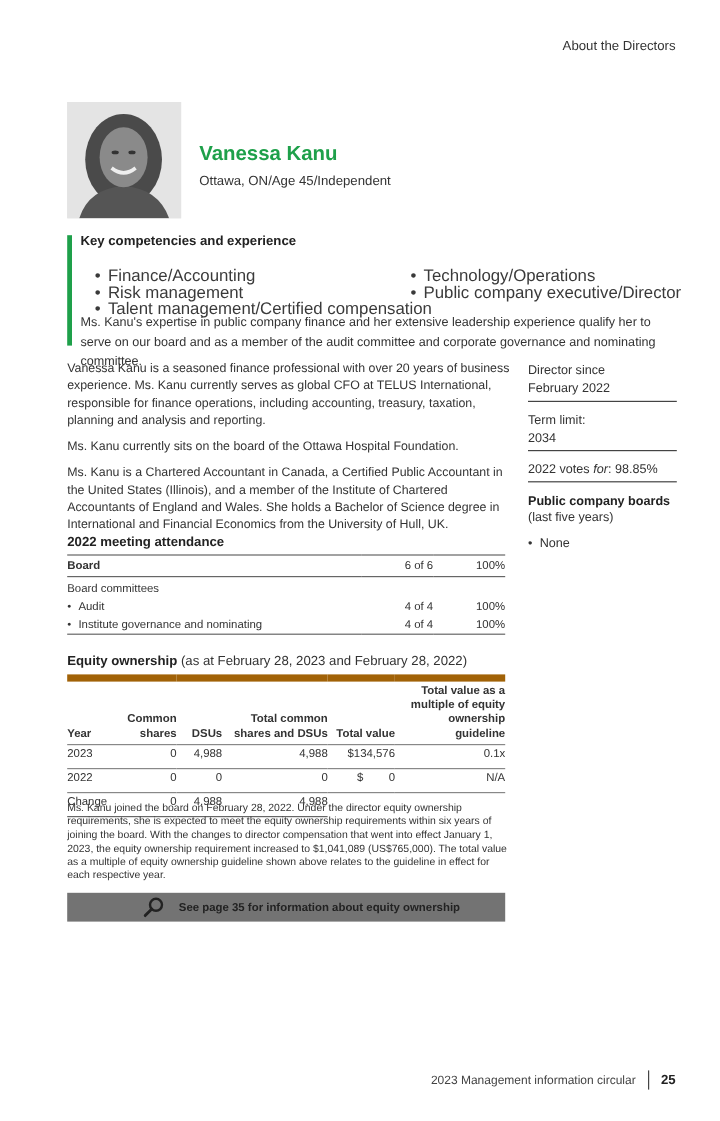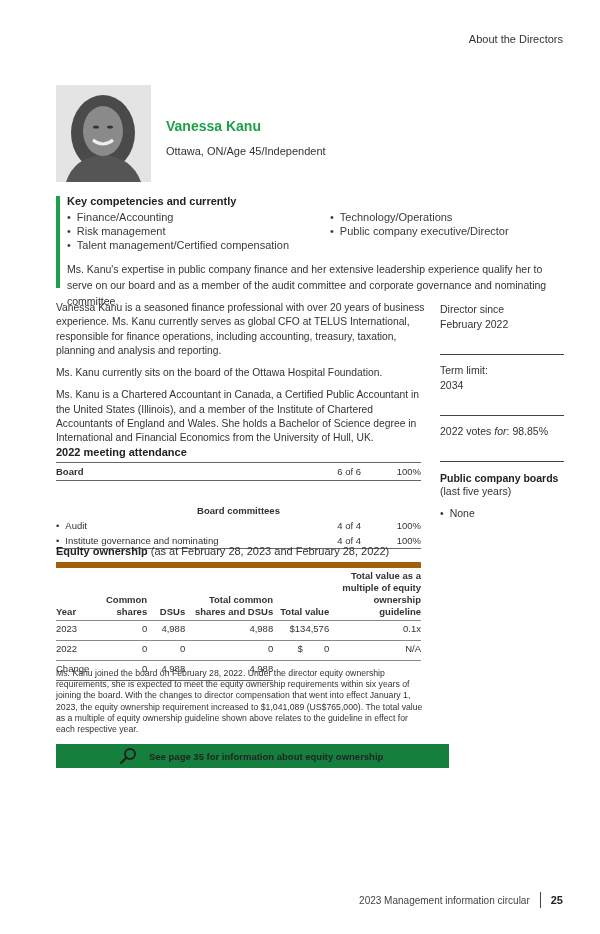--- a/index.html
+++ b/index.html
@@ -2,54 +2,54 @@
 <html><head>
 <meta charset="utf-8">
 <style>
   html, body { margin: 0; padding: 0; background: #ffffff; }
   body { width: 600px; height: 934px; position: relative; overflow: hidden;
          font-family: "Liberation Sans", sans-serif; color: #3a3a3a; }
   .abs { position: absolute; }
   .section-title { top: 33px; right: 37px; font-size: 11px; color: #333; }
   .photo { left: 56px; top: 85px; width: 95px; height: 97px; background: #e2e2e2; overflow: hidden; }
   .photo svg { display: block; }
-  .name { left: 166px; top: 118px; font-size: 14px; font-weight: bold; color: #1ea04a; }
+  .name { left: 166px; top: 118px; font-size: 17px; font-weight: bold; color: #1ea04a; }
   .subtitle { left: 166px; top: 145px; font-size: 11px; color: #333; }
   .green-bar { left: 56px; top: 196px; width: 4px; height: 92px; background: #1ea04a; }
   .kc-title { left: 67px; top: 195px; font-size: 11px; font-weight: bold; color: #222; }
-  .kc-list { left: 67px; top: 210px; font-size: 11px; line-height: 14px; margin: 0; padding: 0; list-style: none; }
+  .kc-list { left: 67px; top: 210px; font-size: 14px; line-height: 14px; margin: 12px; padding: 0; list-style: none; }
   .kc-list.col2 { left: 330px; }
   .kc-list li::before { content: "•"; margin-right: 6px; }
   .kc-para { left: 67px; top: 261px; width: 500px; font-size: 10.5px; line-height: 16px; color: #333; }
   .bio { left: 56px; top: 301px; width: 370px; font-size: 10.3px; line-height: 14.3px; color: #333; }
   .bio p { margin: 0 0 8px 0; }
   .side { left: 440px; top: 300px; width: 124px; font-size: 10.5px; color: #333; }
-  .side .blk { border-bottom: 1px solid #444; padding: 2px 0 22px 0; margin-bottom: 6px; line-height: 15px; }
+  .side .blk { border-bottom: 1px solid #444; padding: 2px 0 2px 0; margin-bottom: 6px; line-height: 15px; }
   .side .pcb-title { font-weight: bold; margin-top: 10px; color: #222; }
   .side .pcb-sub { line-height: 15px; }
   .side .pcb-item { margin-top: 8px; }
   .side .pcb-item::before { content: "•"; margin-right: 6px; }
   .att-title { left: 56px; top: 446px; font-size: 11px; font-weight: bold; color: #222; }
   .att-table { left: 56px; top: 462px; width: 365px; font-size: 9.5px; border-collapse: collapse; color: #333; }
   .att-table td { padding: 2px 0; }
   .att-table .r { text-align: right; }
   .att-table tr.board td { border-top: 1px solid #666; border-bottom: 1px solid #666; padding: 3px 0; }
-  .att-table tr.bc td { font-weight: bold; padding-top: 24px; text-align: center; }
+  .att-table tr.bc td { font-weight: normal; padding-top: 4px; }
   .att-table tr.last td { border-bottom: 1px solid #666; }
   .bul::before { content: "•"; margin-right: 6px; }
   .eq-title { left: 56px; top: 545px; font-size: 11px; color: #333; }
   .eq-title b { color: #222; }
   .eq-table { left: 56px; top: 562px; width: 365px; font-size: 9.5px; border-collapse: collapse; color: #333; }
   .eq-table th { font-weight: bold; text-align: right; vertical-align: bottom; padding: 2px 0 2px 6px; line-height: 12px; color: #333; border-top: 6px solid #a16207; }
   .eq-table th.l, .eq-table td.l { text-align: left; padding-left: 0; }
   .eq-table td { text-align: right; padding: 2px 0 6px 6px; border-top: 1px solid #888; }
   .eq-table tr:last-child td.u { border-bottom: 1px solid #666; }
   .eq-table tr:last-child td.nb { border-top: 1px solid #888; }
   .footnote { left: 56px; top: 668px; width: 370px; font-size: 8.7px; line-height: 11.2px; color: #333; }
-  .callout { left: 56px; top: 744px; width: 393px; height: 24px; background: #15803d; display: flex; align-items: center; }
+  .callout { left: 56px; top: 744px; width: 365px; height: 24px; background: #737373; display: flex; align-items: center; }
   .callout .icon { margin-left: 63px; margin-right: 12px; display: flex; }
   .callout .txt { font-size: 9.5px; font-weight: bold; color: #222; }
   .footer { right: 37px; top: 892px; font-size: 10px; color: #444; display: flex; align-items: center; justify-content: center; }
   .footer .sep { width: 1px; height: 16px; background: #444; margin: 0 10px; }
   .footer .pg { font-weight: bold; color: #222; font-size: 11px; }
 </style>
 </head>
 <body>
 
 <div class="abs section-title">About the Directors</div>
@@ -63,21 +63,21 @@
     <path d="M37 55 Q47 63 57 55" stroke="#eee" stroke-width="3" fill="none"></path>
     <ellipse cx="40" cy="42" rx="3" ry="1.6" fill="#333"></ellipse>
     <ellipse cx="54" cy="42" rx="3" ry="1.6" fill="#333"></ellipse>
   </svg>
 </div>
 
 <div class="abs name">Vanessa Kanu</div>
 <div class="abs subtitle">Ottawa, ON/Age 45/Independent</div>
 
 <div class="abs green-bar"></div>
-<div class="abs kc-title">Key competencies and currently</div>
+<div class="abs kc-title">Key competencies and experience</div>
 <ul class="abs kc-list">
   <li>Finance/Accounting</li>
   <li>Risk management</li>
   <li>Talent management/Certified compensation</li>
 </ul>
 <ul class="abs kc-list col2">
   <li>Technology/Operations</li>
   <li>Public company executive/Director</li>
 </ul>
 <div class="abs kc-para">Ms. Kanu's expertise in public company finance and her extensive leadership experience qualify her to serve on our board and as a member of the audit committee and corporate governance and nominating committee.</div>

